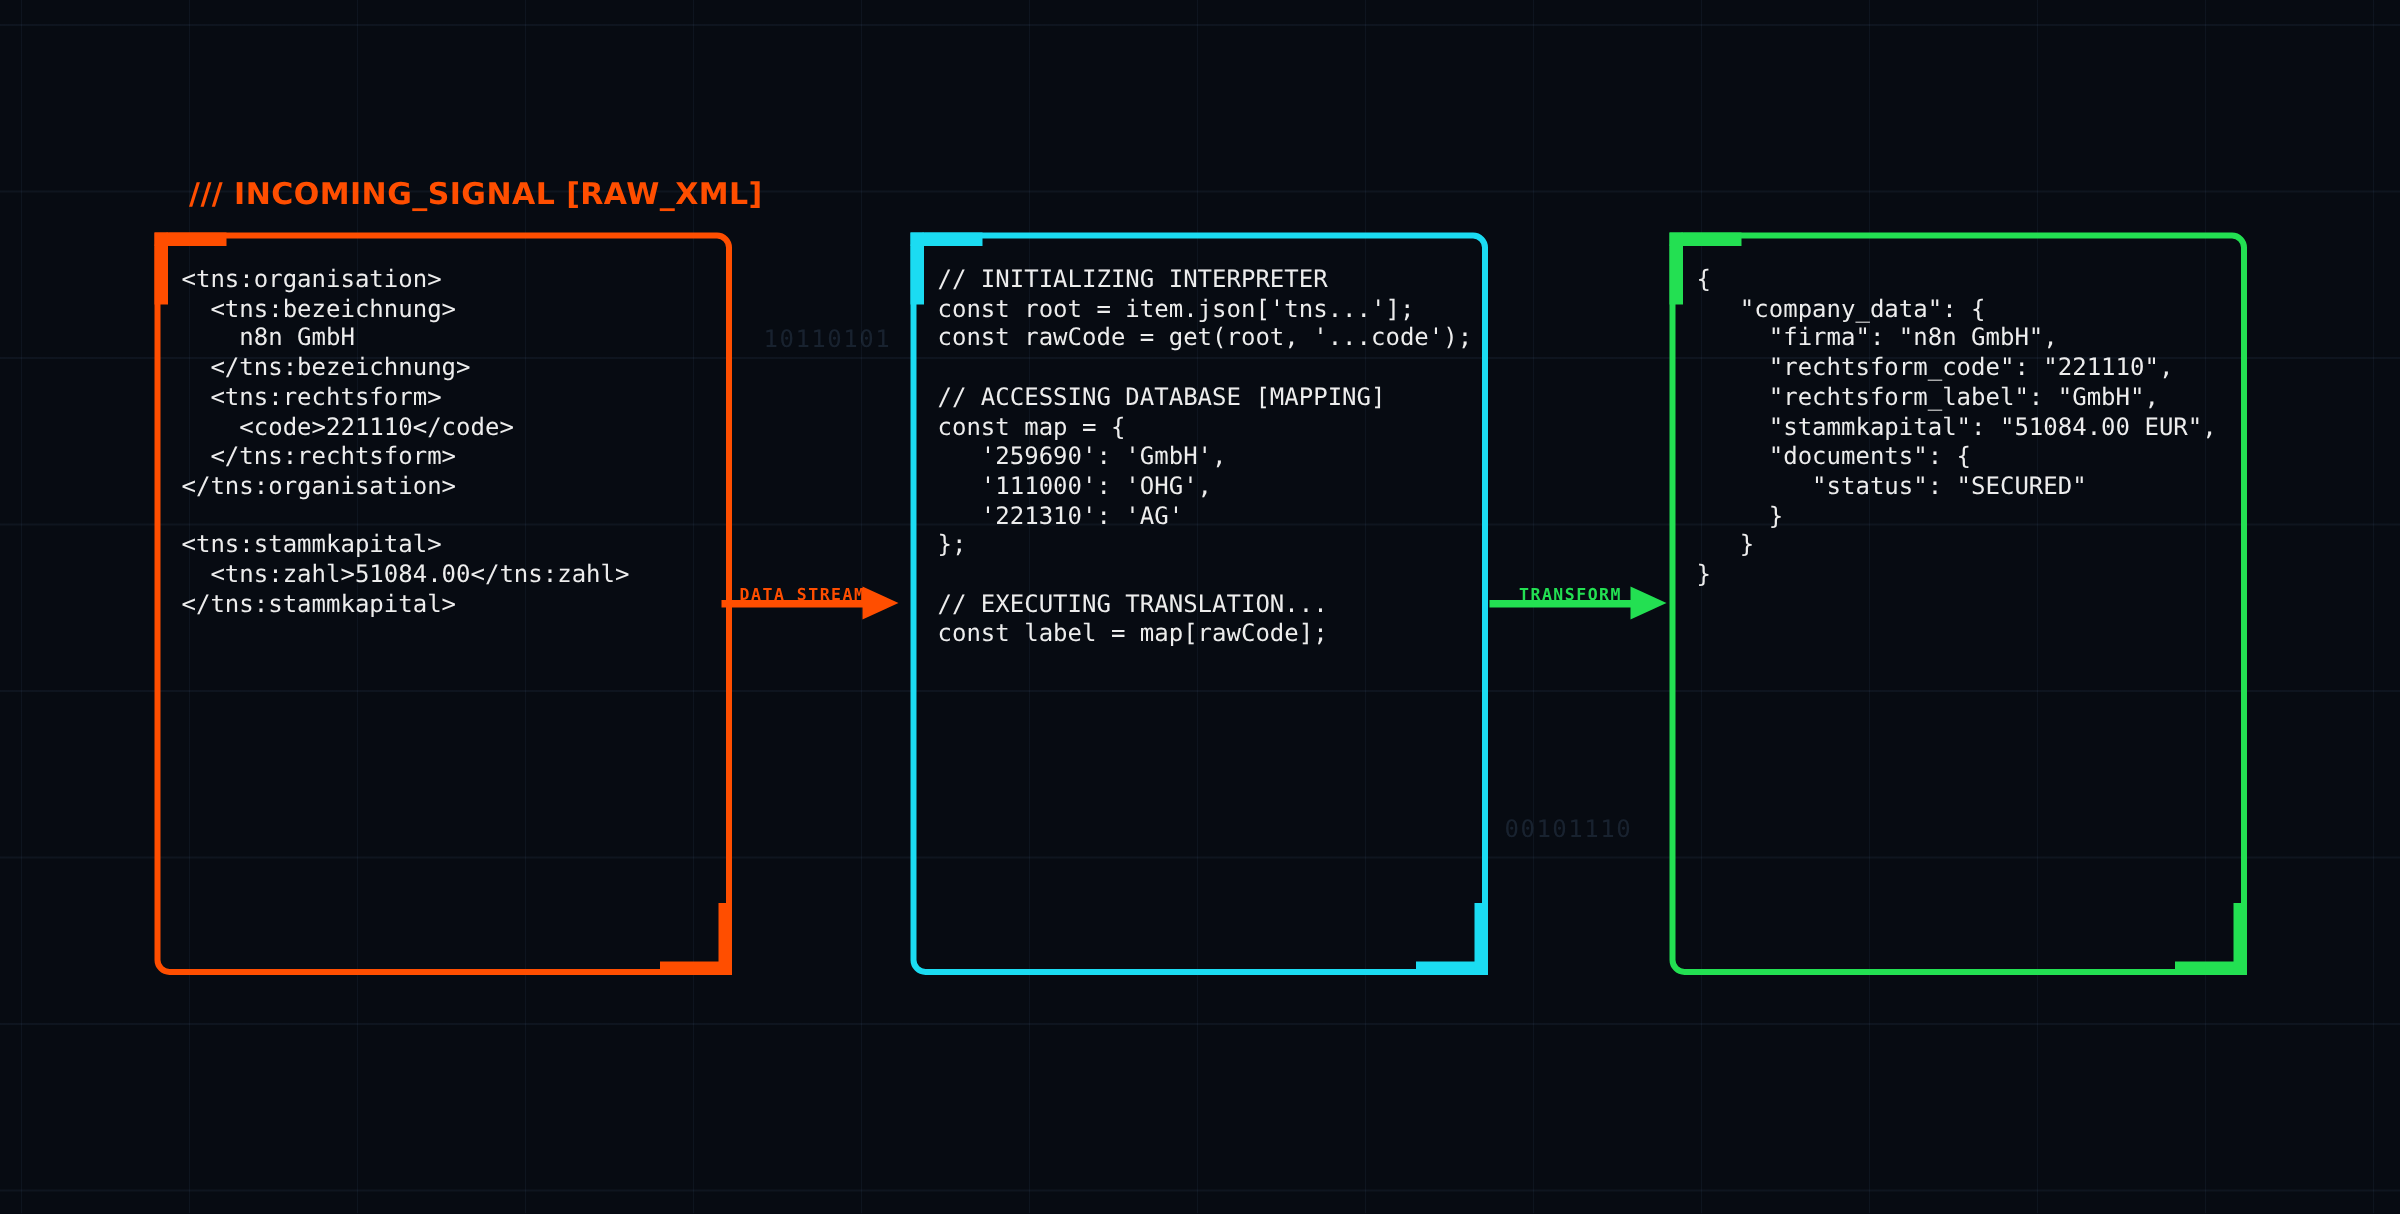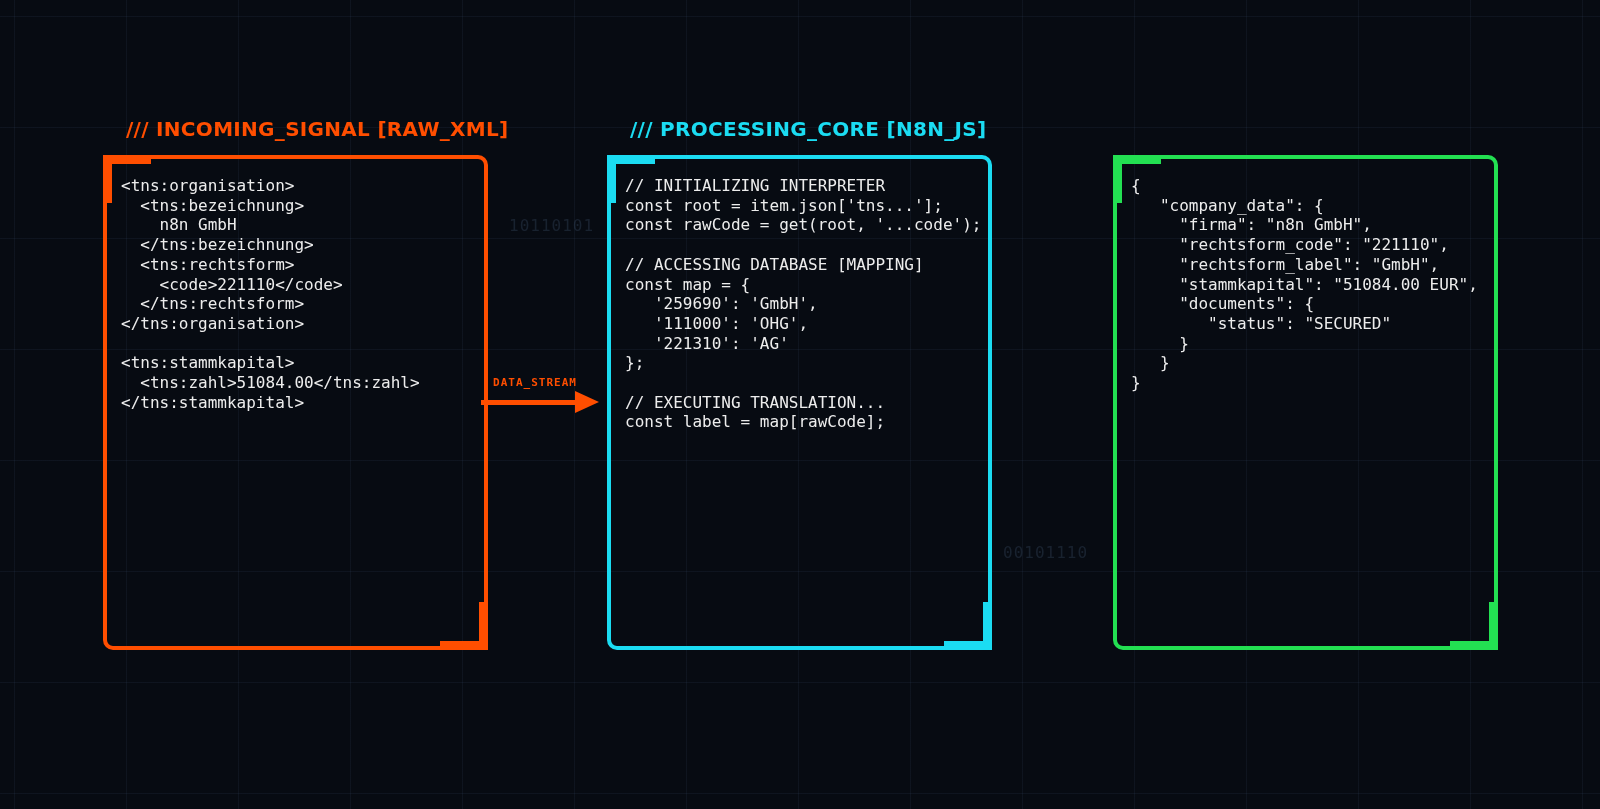--- a/index.html
+++ b/index.html
@@ -53,21 +53,21 @@
     font:16px/19.7px "DejaVu Sans Mono",monospace;
     color:#ededed;
     white-space:pre;
     overflow:hidden;
   }
 
   .arrow{position:absolute;top:372px;width:118px;height:46px;}
   .a1{left:481px;--accent:#ff4e00;}
   .a2{left:993px;--accent:#23e052;}
   .arrow-label{
-    position:absolute;top:4px;left:0;width:108px;text-align:center;
+    position:absolute;top:18px;left:0;width:108px;text-align:center;
     font:700 11px "DejaVu Sans Mono",monospace;
     color:var(--accent);letter-spacing:1px;white-space:nowrap;
   }
   .arrow-line{position:absolute;top:28px;left:0;width:96px;height:5px;background:var(--accent);}
   .arrow-head{
     position:absolute;top:19px;left:94px;width:0;height:0;
     border-left:24px solid var(--accent);
     border-top:11.5px solid transparent;
     border-bottom:11.5px solid transparent;
   }
@@ -102,21 +102,20 @@
     </div>
   </section>
 
   <div class="arrow a1" style="--accent: #ff4e00;">
     <div class="arrow-label">DATA_STREAM</div>
     <div class="arrow-line"></div>
     <div class="arrow-head"></div>
   </div>
 
   <section class="panel p2" style="--accent: #1bdcf2;">
-    <h2 class="panel-title">/// PROCESSING_CORE [N8N_JS]</h2>
     <div class="panel-box">
       <span class="acc tlh"></span>
       <span class="acc tlv"></span>
       <span class="acc brh"></span>
       <span class="acc brv"></span>
       <pre class="code">// INITIALIZING INTERPRETER
 const root = item.json['tns...'];
 const rawCode = get(root, '...code');
 
 // ACCESSING DATABASE [MAPPING]
@@ -124,20 +123,25 @@
    '259690': 'GmbH',
    '111000': 'OHG',
    '221310': 'AG'
 };
 
 // EXECUTING TRANSLATION...
 const label = map[rawCode];</pre>
     </div>
   </section>
 
+  <div class="arrow a2" style="--accent: #23e052;">
+    <div class="arrow-label">TRANSFORM</div>
+    <div class="arrow-line"></div>
+    <div class="arrow-head"></div>
+  </div>
 
   <section class="panel p3" style="--accent: #23e052;">
     <div class="panel-box">
       <span class="acc tlh"></span>
       <span class="acc tlv"></span>
       <span class="acc brh"></span>
       <span class="acc brv"></span>
       <pre class="code">{
    "company_data": {
      "firma": "n8n GmbH",

